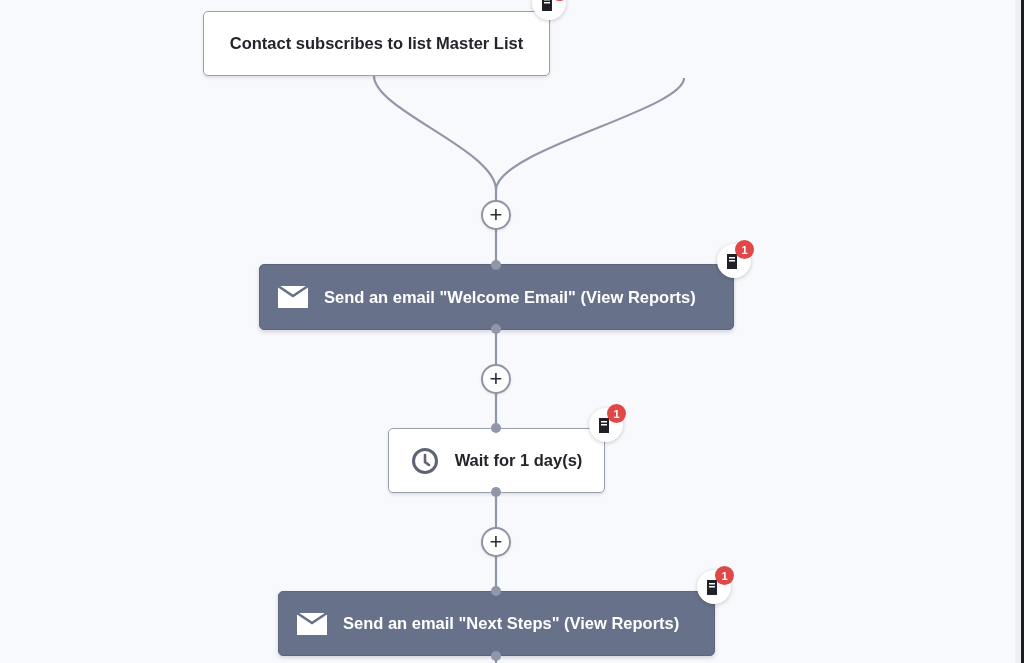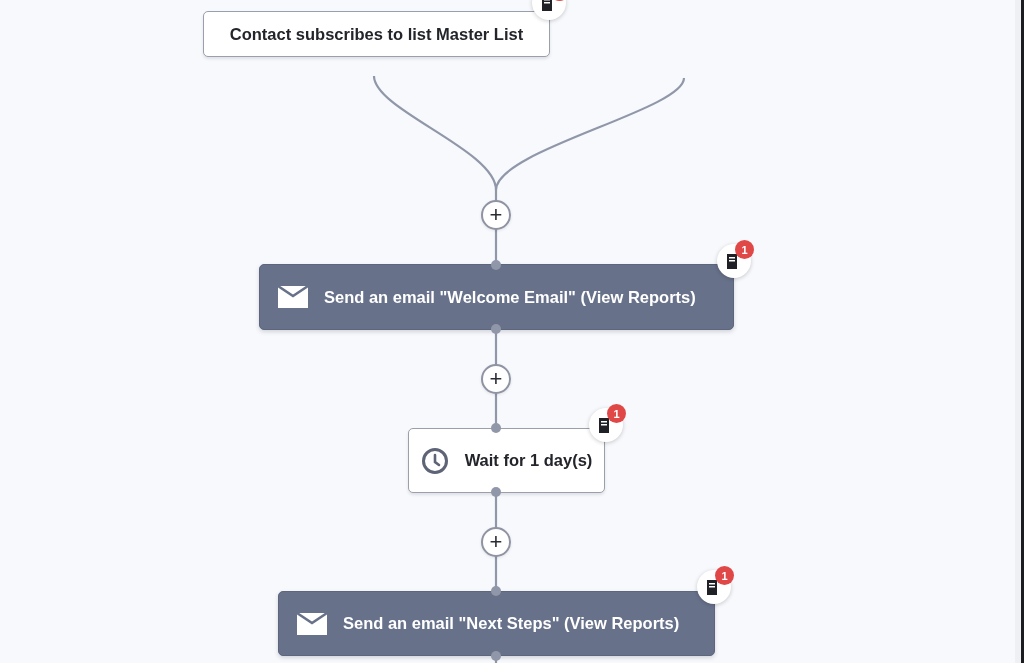--- a/index.html
+++ b/index.html
@@ -144,21 +144,21 @@
 
     <path d="M374 76 C 374 110, 496 150, 496 190" stroke="#9097a8" stroke-width="2.2" fill="none"></path>
     <path d="M684 78 C 684 110, 496 150, 496 190" stroke="#9097a8" stroke-width="2.2" fill="none"></path>
 
     <line x1="496" y1="190" x2="496" y2="265" stroke="#9097a8" stroke-width="2.2"></line>
     <line x1="496" y1="329" x2="496" y2="428" stroke="#9097a8" stroke-width="2.2"></line>
     <line x1="496" y1="492" x2="496" y2="591" stroke="#9097a8" stroke-width="2.2"></line>
     <line x1="496" y1="655" x2="496" y2="663" stroke="#9097a8" stroke-width="2.2"></line>
   </svg>
 
-  <div class="node trigger" style="left:203px; top:11px; width:347px; height:46px;">
+  <div class="node trigger" style="left:203px; top:11px; width:347px; height:65px;">
     <span>Contact subscribes to list Master List</span>
   </div>
   <div class="badge-wrap" style="left:532px; top:-14px;">
     <svg class="doc" width="14" height="15" viewBox="0 0 14 15">
       <rect x="1" y="0" width="10" height="15" fill="#1f2127"></rect>
       <rect x="3" y="3" width="6" height="1.5" fill="#ffffff"></rect>
       <rect x="3" y="6" width="6" height="1.5" fill="#ffffff"></rect>
     </svg>
     <span class="badge-count">2</span>
   </div>
@@ -186,21 +186,21 @@
       <rect x="3" y="6" width="6" height="1.5" fill="#ffffff"></rect>
     </svg>
     <span class="badge-count">1</span>
   </div>
 
   <div class="plus-btn" style="left:481px; top:364px;">
     <span>+</span>
   </div>
 
   <div class="dot" style="left:491px; top:423px; z-index:2;"></div>
-  <div class="node wait" style="left:388px; top:428px; width:197px; height:65px;margin-left:20px;">
+  <div class="node wait" style="left:388px; top:428px; width:217px; height:65px;">
     <span class="icon" style="margin-right:16px;">
       <svg width="28" height="28" viewBox="0 0 28 28">
         <circle cx="14" cy="14" r="11.5" stroke="#5e6476" stroke-width="3" fill="none"></circle>
         <path d="M14 8 L14 15 L18 18" stroke="#5e6476" stroke-width="2.6" fill="none" stroke-linecap="round"></path>
       </svg>
     </span>
     <span>Wait for 1 day(s)</span>
   </div>
   <div class="dot" style="left:491px; top:487px; z-index:2;"></div>
   <div class="badge-wrap" style="left:589px; top:408px;">

